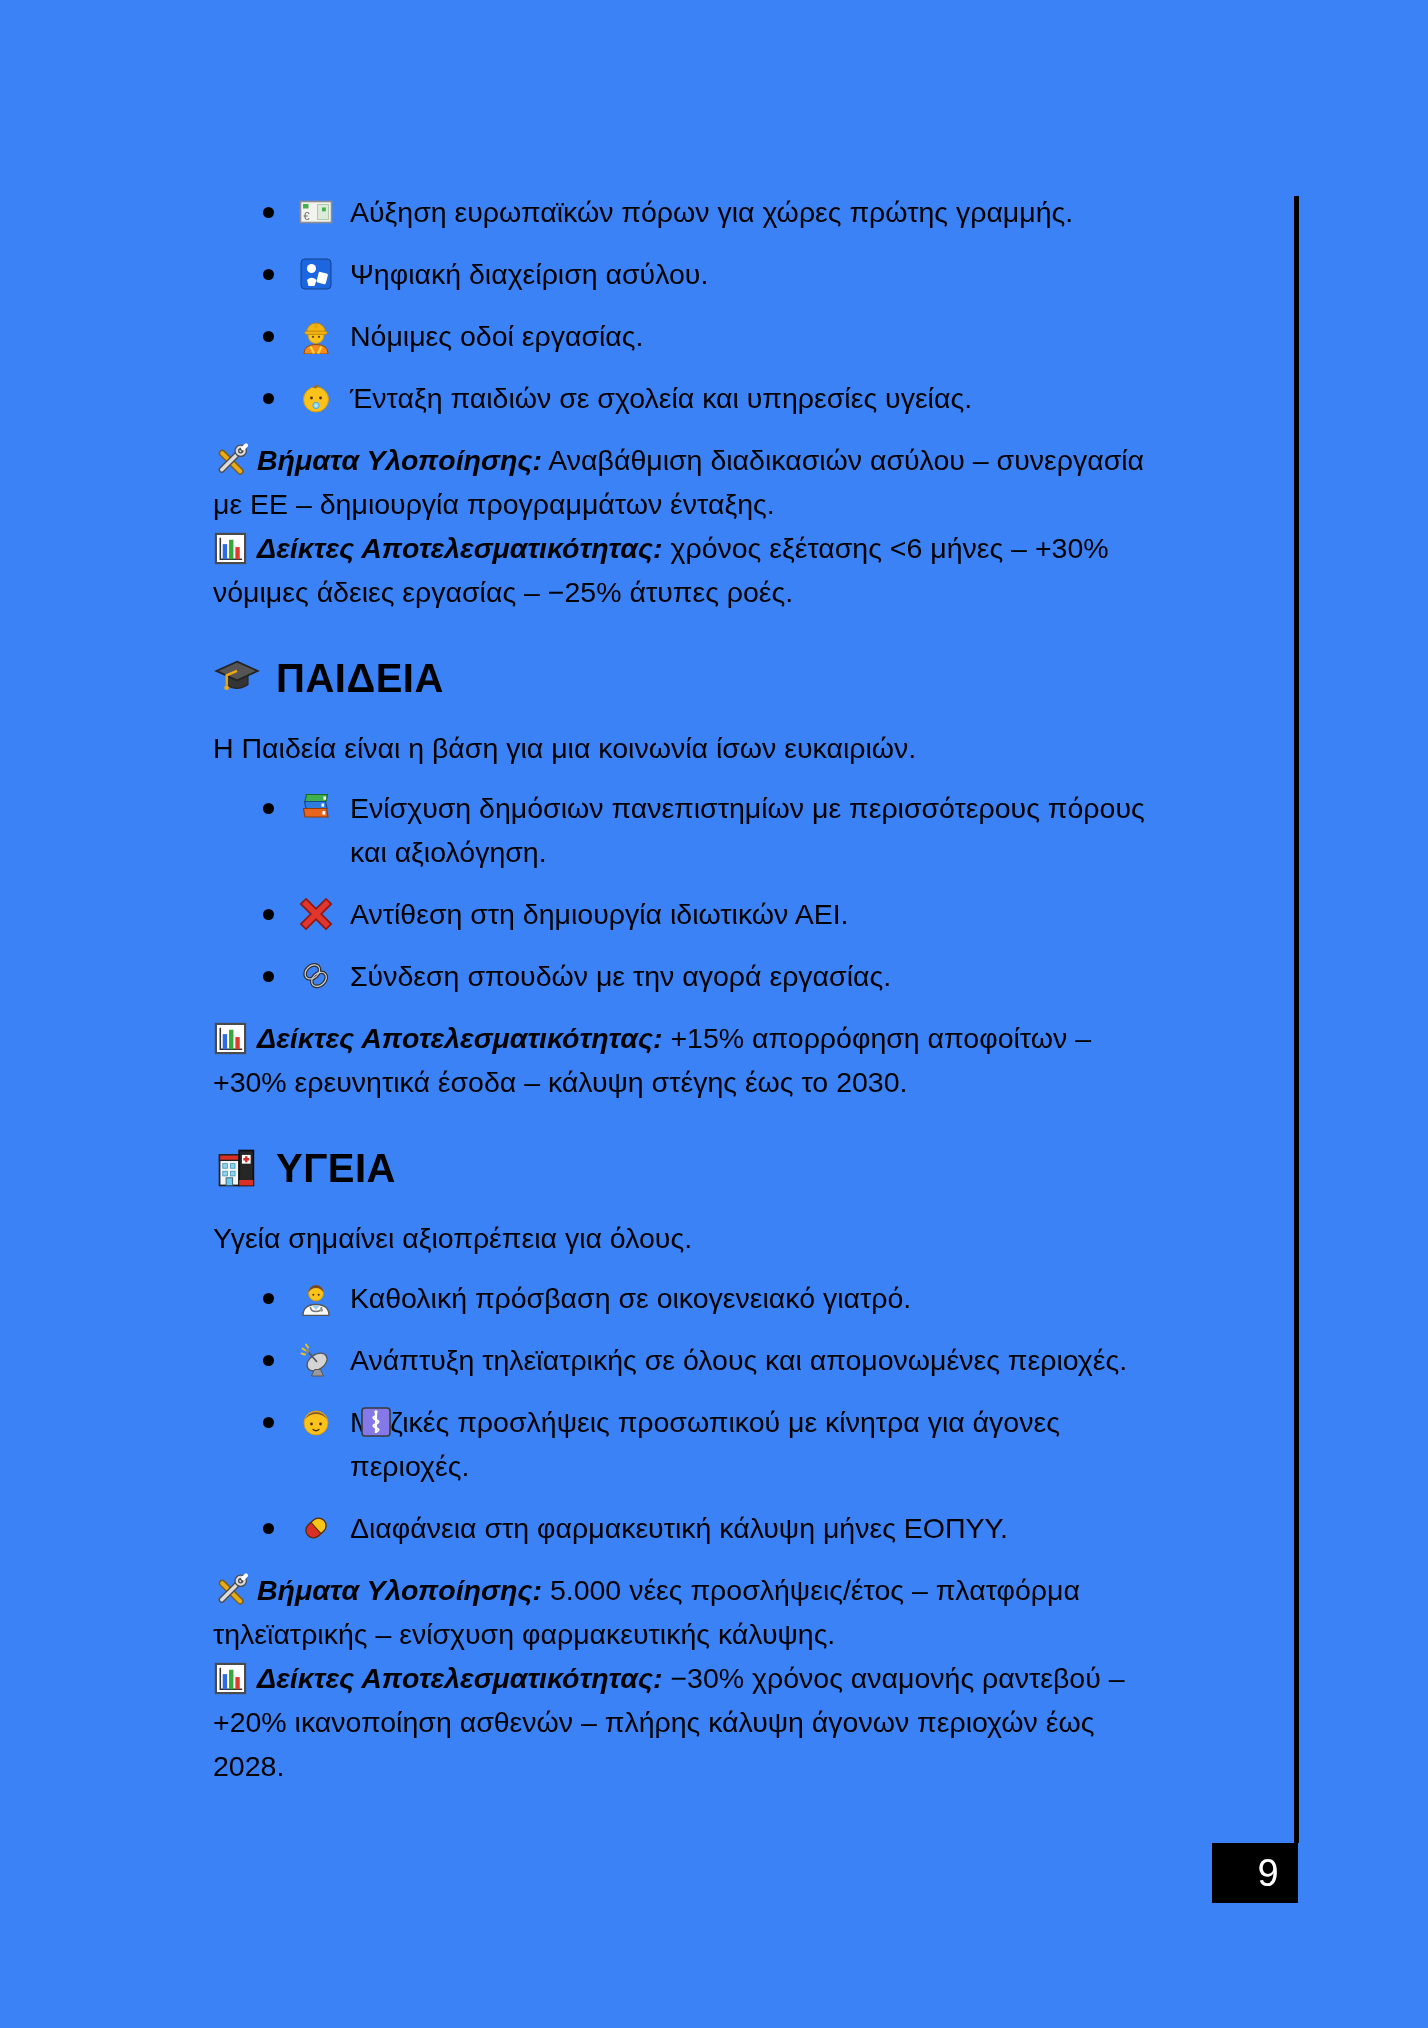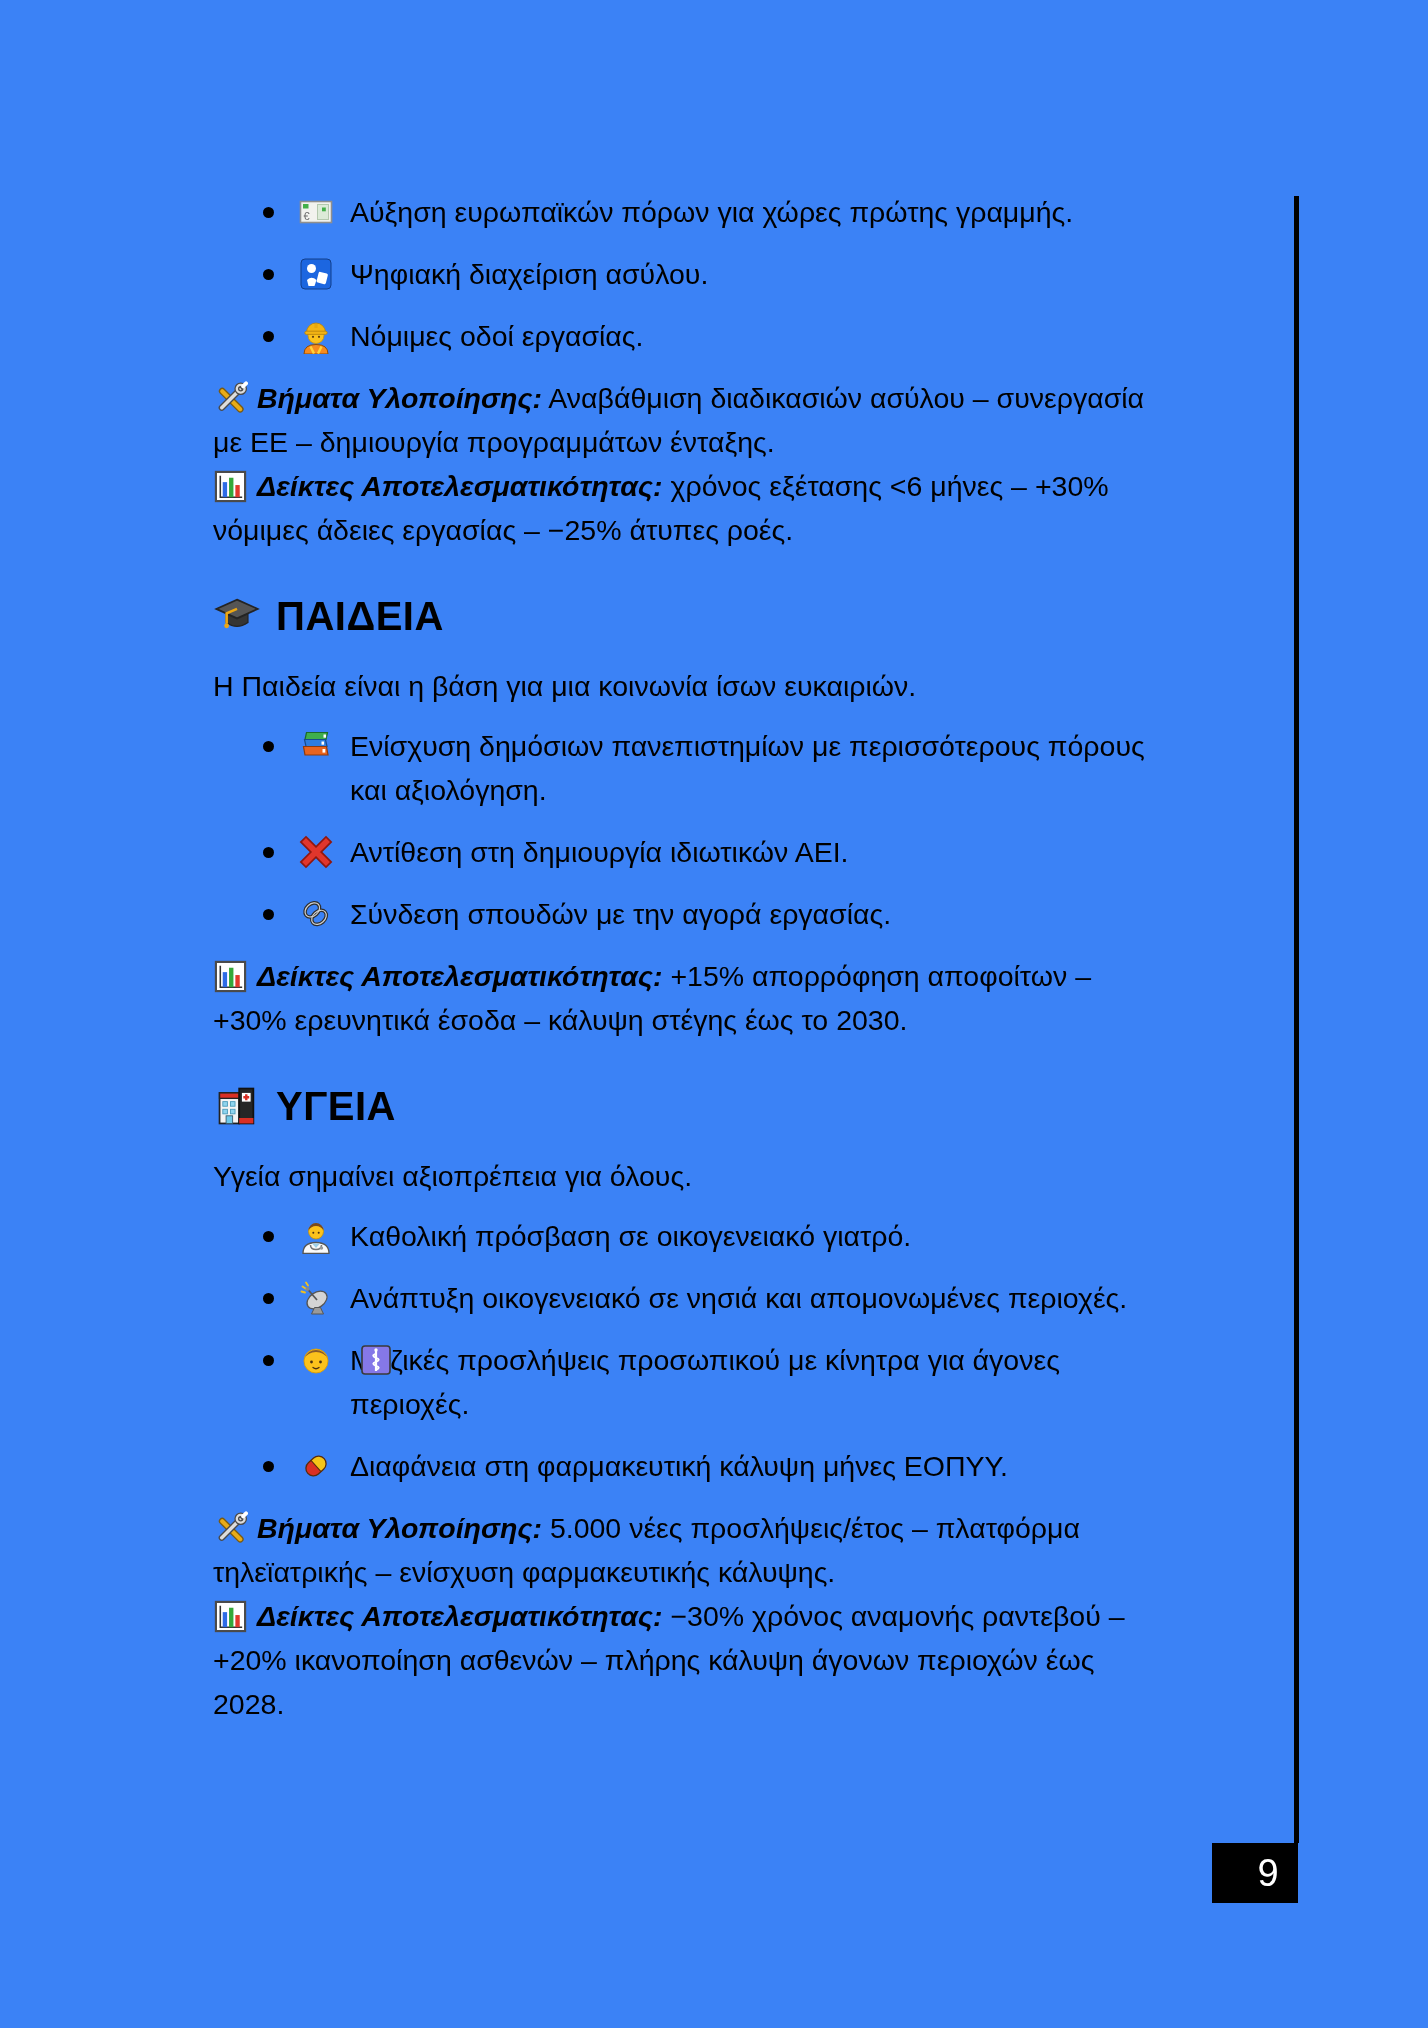--- a/index.html
+++ b/index.html
@@ -202,20 +202,29 @@
       </li>
       <li>
         <span class="dot"></span>
         <span class="ico">
             <svg>
               <use href="#i-worker"></use>
             </svg>
           </span>
         <span>Νόμιμες οδοί εργασίας.</span>
       </li>
+      <li>
+        <span class="dot"></span>
+        <span class="ico">
+            <svg>
+              <use href="#i-baby"></use>
+            </svg>
+          </span>
+        <span>Ένταξη παιδιών σε σχολεία και υπηρεσίες υγείας.</span>
+      </li>
     </ul>
 
     <p class="para">
       <span class="ico"><svg>
             <use href="#i-tools"></use>
           </svg></span><b class="plabel">Βήματα Υλοποίησης:</b>
       <span>Αναβάθμιση διαδικασιών ασύλου – συνεργασία με ΕΕ – δημιουργία προγραμμάτων ένταξης.</span>
     </p>
     <p class="para">
       <span class="ico"><svg>
@@ -288,21 +297,21 @@
           </span>
         <span>Καθολική πρόσβαση σε οικογενειακό γιατρό.</span>
       </li>
       <li>
         <span class="dot"></span>
         <span class="ico">
             <svg>
               <use href="#i-satellite"></use>
             </svg>
           </span>
-        <span>Ανάπτυξη οικογενειακό σε νησιά και απομονωμένες περιοχές.</span>
+        <span>Ανάπτυξη τηλεϊατρικής σε όλους και απομονωμένες περιοχές.</span>
       </li>
       <li class="two-icons">
         <span class="dot"></span>
         <span class="ico">
             <svg>
               <use href="#i-person"></use>
             </svg>
           </span>
         <span class="ico second">
             <svg>

